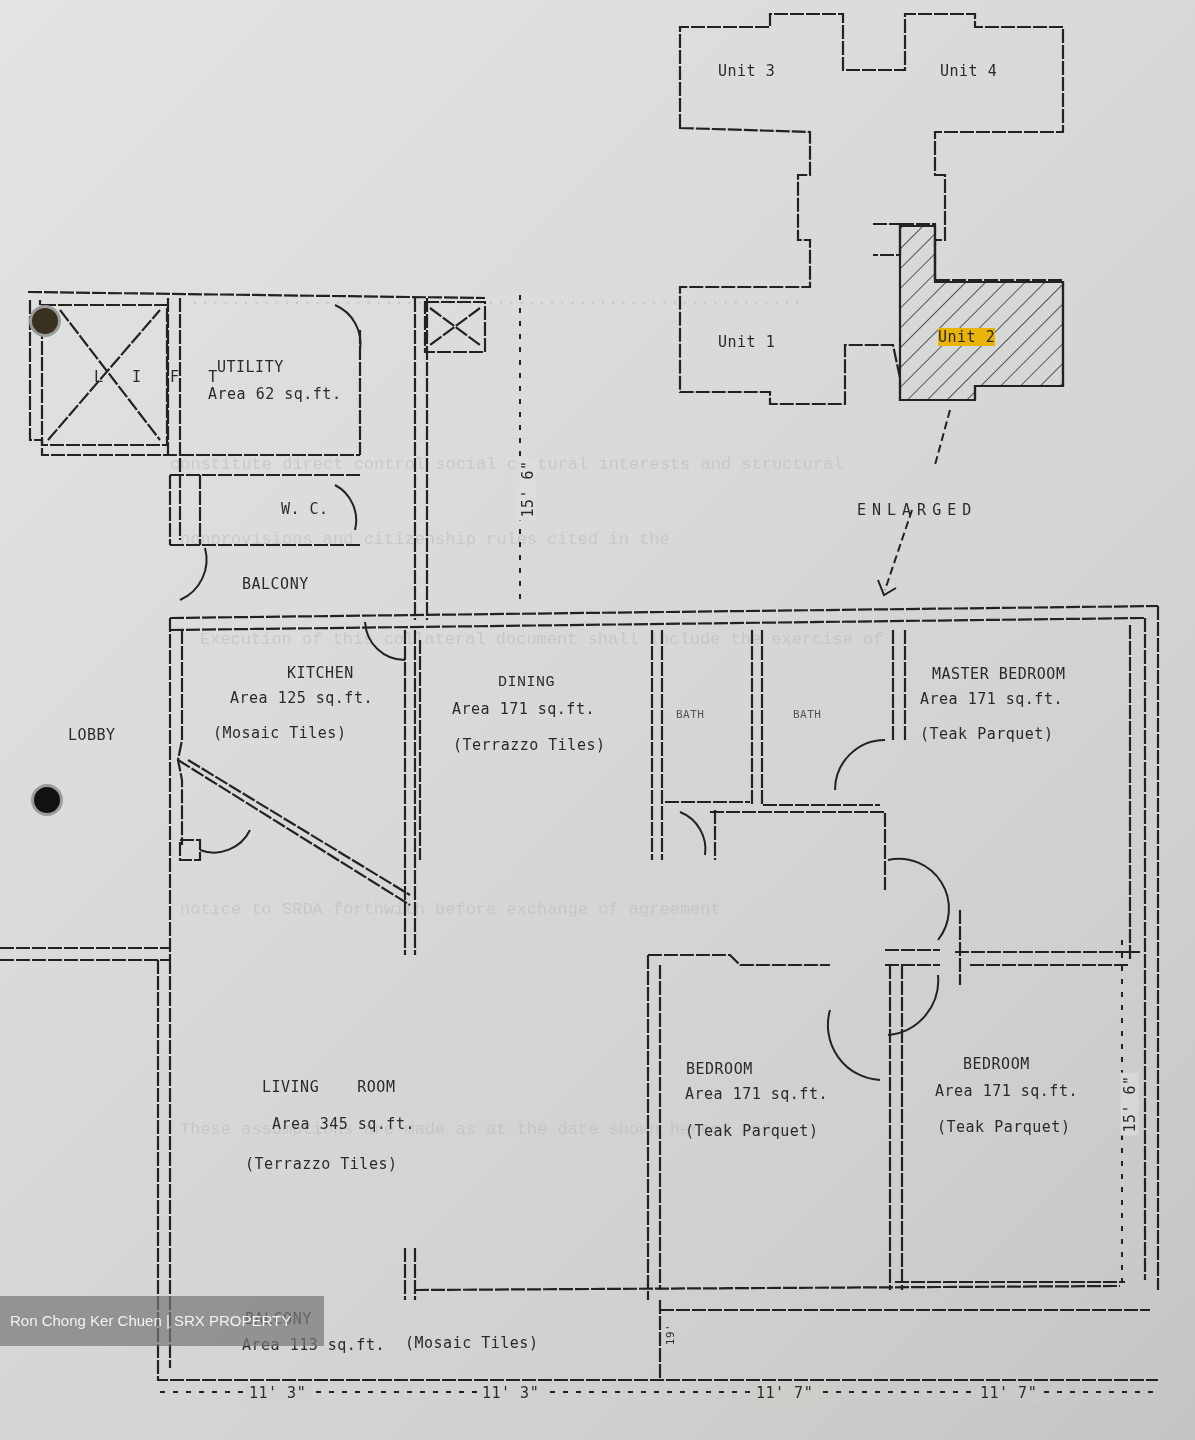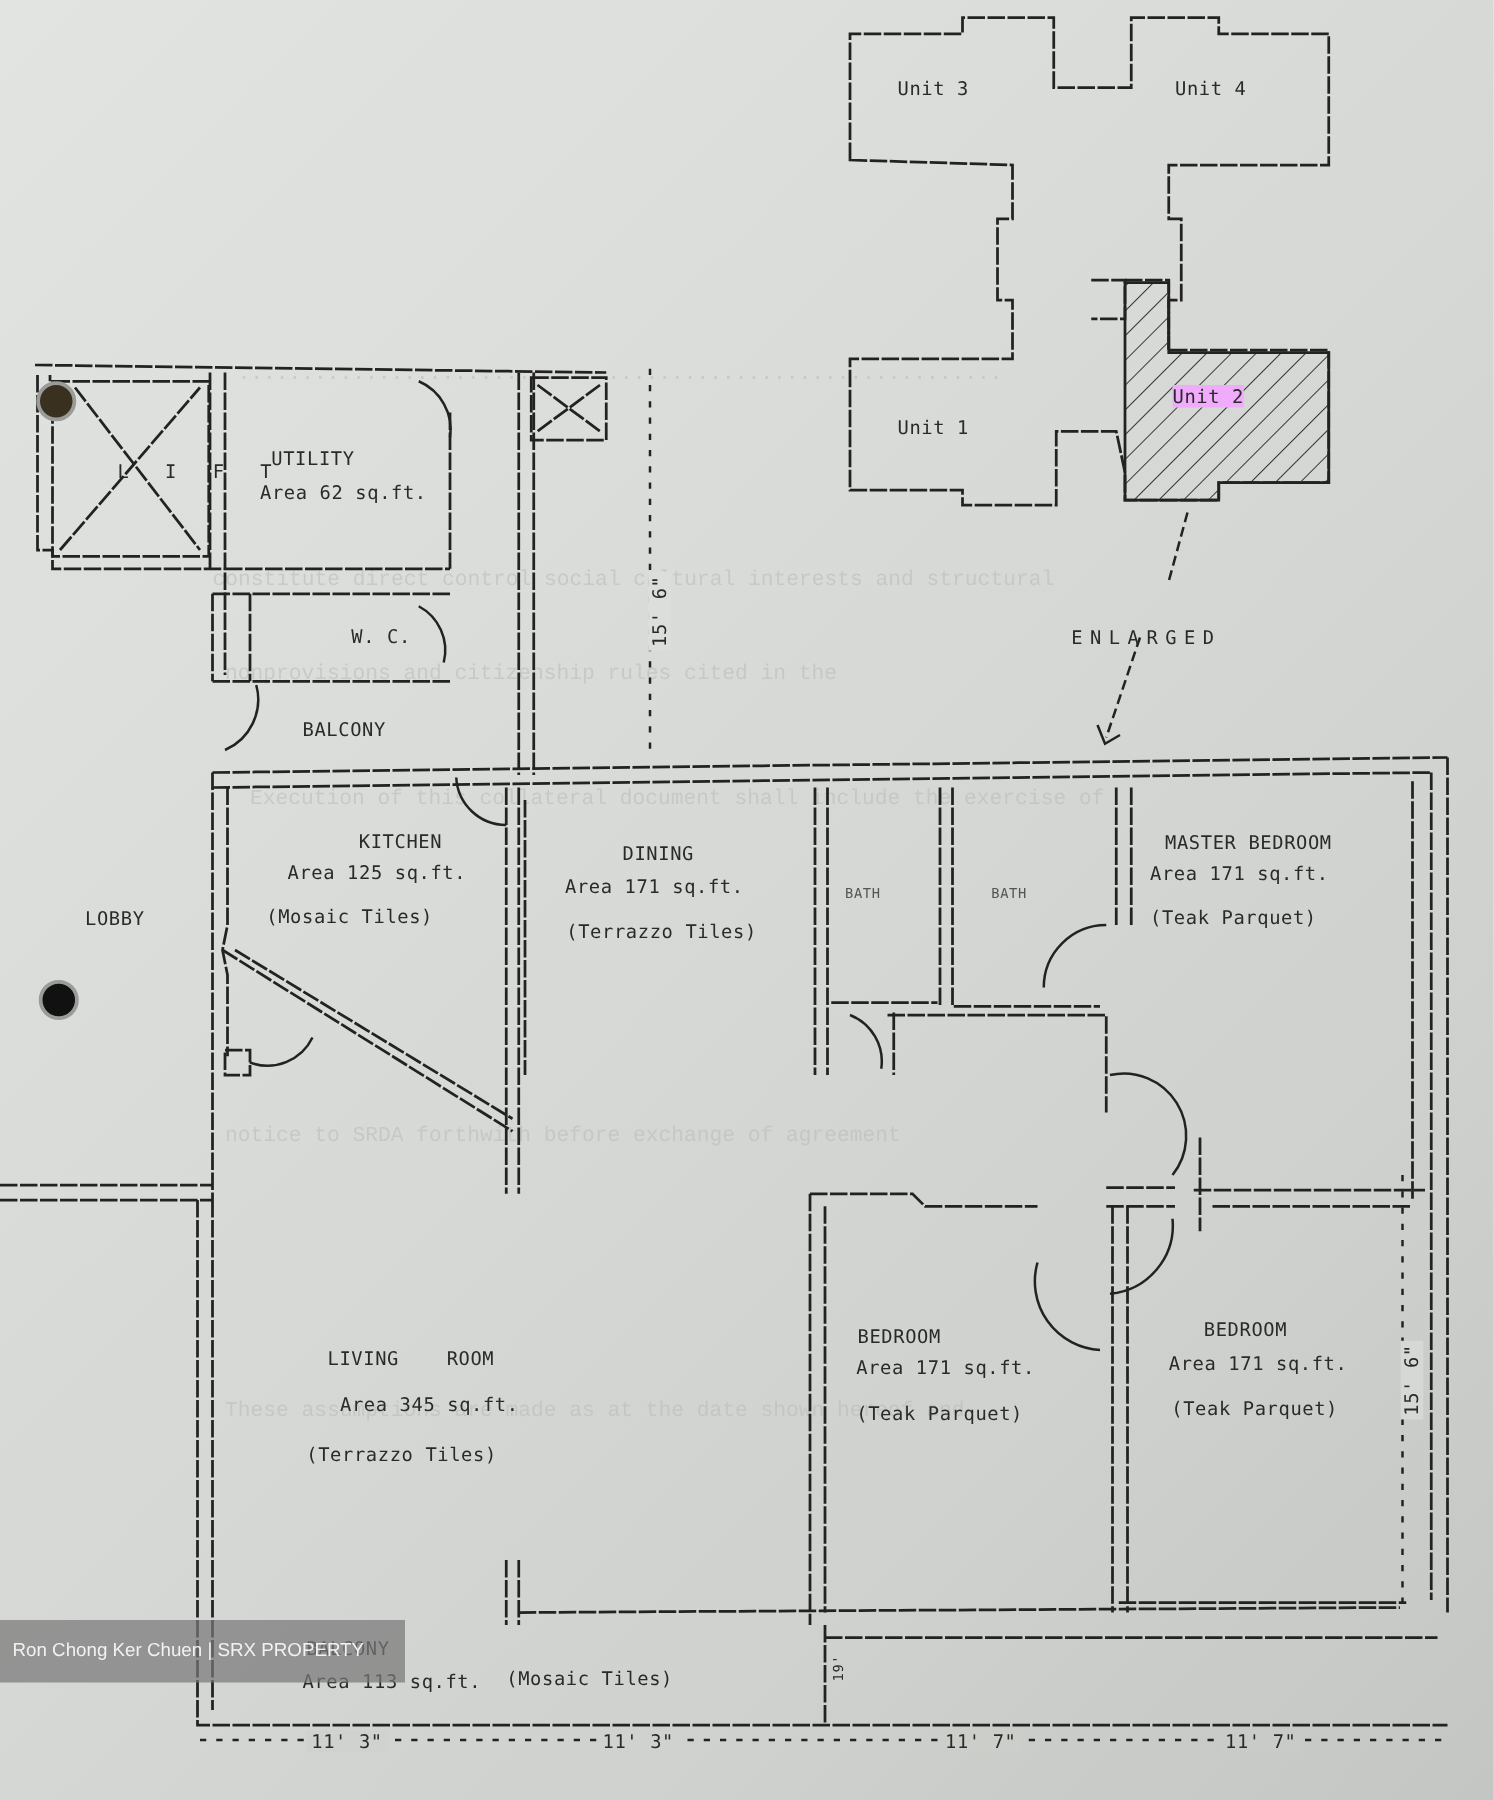--- a/index.html
+++ b/index.html
@@ -133,35 +133,35 @@
   <g stroke="#222" stroke-width="2" stroke-dasharray="5 8" fill="none">
     <line x1="520" y1="295" x2="520" y2="605"></line>
     <line x1="1122" y1="940" x2="1122" y2="1285"></line>
     <line x1="160" y1="1392" x2="1158" y2="1392"></line>
   </g>
 </svg>
 
 <div class="lbl" style="left:718px;top:62px;">Unit 3</div>
 <div class="lbl" style="left:940px;top:62px;">Unit 4</div>
 <div class="lbl" style="left:718px;top:333px;">Unit 1</div>
-<div class="lbl" style="left:938px;top:308px;background:#f0abfc;">Unit 2</div>
+<div class="lbl" style="left:938px;top:328px;background:#eab308;">Unit 2</div>
 <div class="lbl" style="left:857px;top:480px;letter-spacing:6px;margin-top:21px;">ENLARGED</div>
 
 <div class="lbl" style="left:50px;top:368px;letter-spacing:10px;margin-left:44px;">L I F T</div>
 <div class="lbl" style="left:217px;top:358px;">UTILITY</div>
 <div class="lbl" style="left:208px;top:385px;">Area 62 sq.ft.</div>
 <div class="lbl" style="left:238px;top:500px;margin-left:43px;">W. C.</div>
 <div class="lbl" style="left:242px;top:575px;">BALCONY</div>
 <div class="lbl" style="left:68px;top:726px;">LOBBY</div>
 
 <div class="lbl" style="left:243px;top:664px;margin-left:44px;">KITCHEN</div>
 <div class="lbl" style="left:230px;top:689px;">Area 125 sq.ft.</div>
 <div class="lbl" style="left:213px;top:724px;">(Mosaic Tiles)</div>
 
-<div class="lbl" style="left:498px;top:674px;">DINING</div>
+<div class="lbl" style="left:498px;top:674px;font-family:Liberation Mono, monospace;">DINING</div>
 <div class="lbl" style="left:452px;top:700px;">Area 171 sq.ft.</div>
 <div class="lbl" style="left:453px;top:736px;">(Terrazzo Tiles)</div>
 
 <div class="lbl" style="left:676px;top:708px;font-size:11px;color:#555;">BATH</div>
 <div class="lbl" style="left:793px;top:708px;font-size:11px;color:#555;">BATH</div>
 
 <div class="lbl" style="left:932px;top:665px;">MASTER BEDROOM</div>
 <div class="lbl" style="left:920px;top:690px;">Area 171 sq.ft.</div>
 <div class="lbl" style="left:920px;top:725px;">(Teak Parquet)</div>
 

